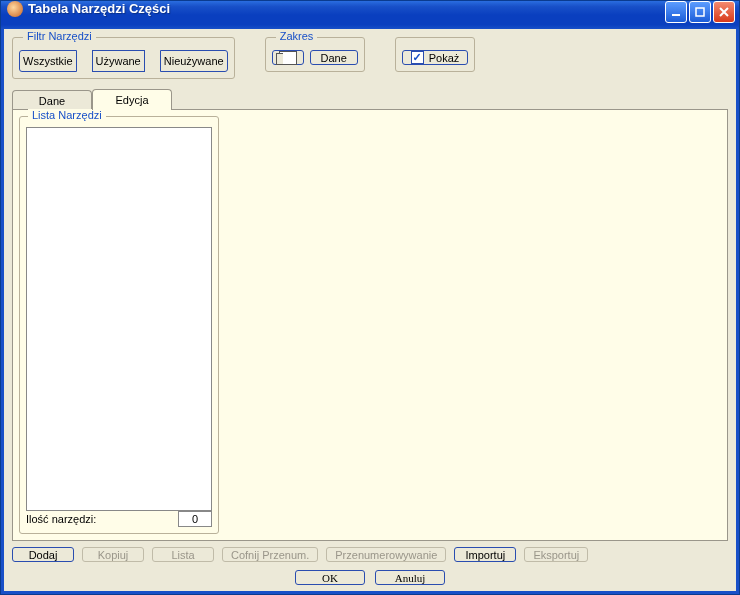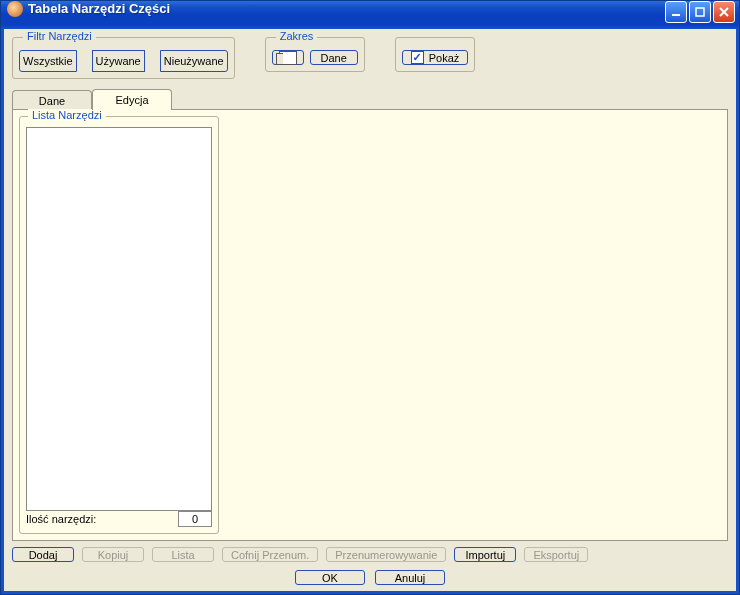--- a/index.html
+++ b/index.html
@@ -227,21 +227,21 @@
     gap: 8px;
     padding: 6px 0 4px 0;
   }
 
   .dialog-btns {
     display: flex;
     justify-content: center;
     gap: 10px;
     padding: 4px 0 0 0;
   }
-  .dialog-btns .btn { min-width: 70px; }
+  .dialog-btns .btn { min-width: 70px; font-family: Liberation Serif, serif; }
   .underline-first::first-letter { text-decoration: underline; }
 </style>
 </head>
 <body>
 
 <div class="window">
 
   <div class="titlebar">
     <span class="app-icon"></span>
     <span class="title-text">Tabela Narzędzi Części</span>

